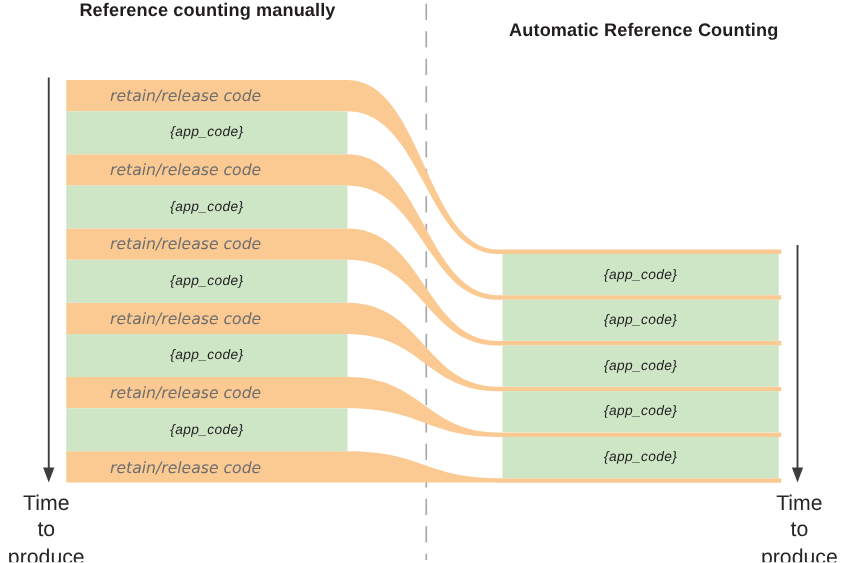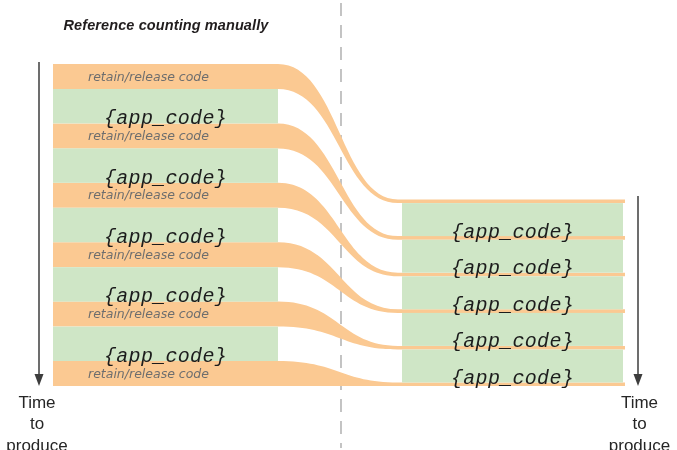--- a/index.html
+++ b/index.html
@@ -20,27 +20,26 @@
     letter-spacing: 0.1px;
   }
   .retain-label {
     font-family: "DejaVu Sans", sans-serif;
     font-style: italic;
     font-size: 12.5px;
     color: var(--c-retain_text, #6e6e6e);
     width: 225px; left: 36px; height: 18px; line-height: 18px;
   }
   .appcode-label {
-    font-family: Liberation Mono, monospace;
+    font-family: Liberation Sans, sans-serif;
     font-style: italic;
-    font-size: 20px;
+    font-size: 11px;
     color: var(--c-code_text, #1c1c1c);
     height: 22px; line-height: 22px;
     letter-spacing: 0.3px;
-    margin-top: 13px;
   }
   .appcode-left  { width: 225px; left: 53px; }
   .appcode-right { width: 221px; left: 402px; }
   .time-label {
     font-size: 17px;
     color: #262626;
     line-height: 1.25;
     white-space: pre-line;
   }
 </style>
@@ -82,21 +81,22 @@
       <line x1="39" y1="62" x2="39" y2="376" stroke="var(--c-arrow, #3d3d3d)" stroke-width="1.5"></line>
       <polygon points="39,386 34.5,374 43.5,374" fill="var(--c-arrow, #3d3d3d)"></polygon>
     </g>
 
     <g>
       <line x1="638" y1="196" x2="638" y2="376" stroke="var(--c-arrow, #3d3d3d)" stroke-width="1.5"></line>
       <polygon points="638,386 633.5,374 642.5,374" fill="var(--c-arrow, #3d3d3d)"></polygon>
     </g>
   </svg>
 
-  <div class="txt header" style="left:36px; top:17px; width:260px;font-style:italic;">Reference counting manually</div>
+  <div class="txt header" style="left:36px; top:1px; width:260px;">Reference counting manually</div>
+  <div class="txt header" style="left:385px; top:17px; width:260px;">Automatic Reference Counting</div>
 
   <div class="txt retain-label" style="top:67.5px;">retain/release code</div>
   <div class="txt appcode-label appcode-left" style="top:95.2px;">{app_code}</div>
   <div class="txt retain-label" style="top:126.9px;">retain/release code</div>
   <div class="txt appcode-label appcode-left" style="top:154.6px;">{app_code}</div>
   <div class="txt retain-label" style="top:186.3px;">retain/release code</div>
   <div class="txt appcode-label appcode-left" style="top:214px;">{app_code}</div>
   <div class="txt retain-label" style="top:245.7px;">retain/release code</div>
   <div class="txt appcode-label appcode-left" style="top:273.4px;">{app_code}</div>
   <div class="txt retain-label" style="top:305.1px;">retain/release code</div>

